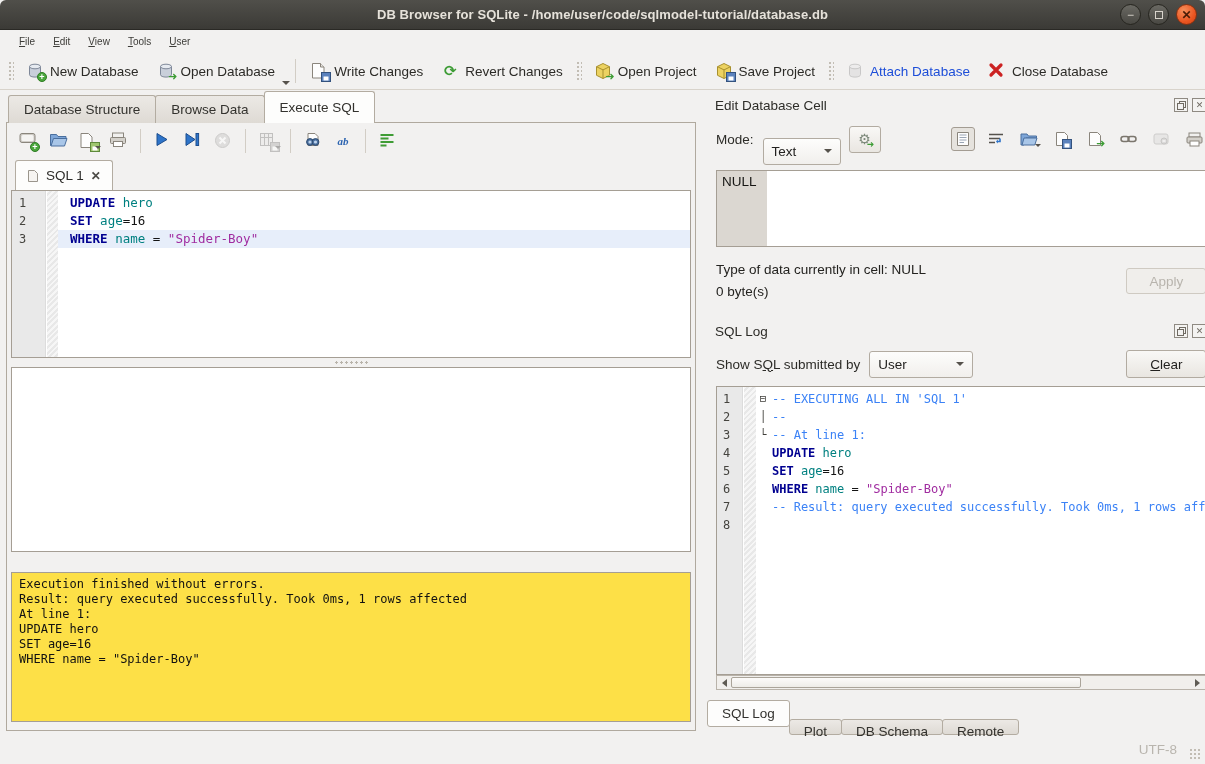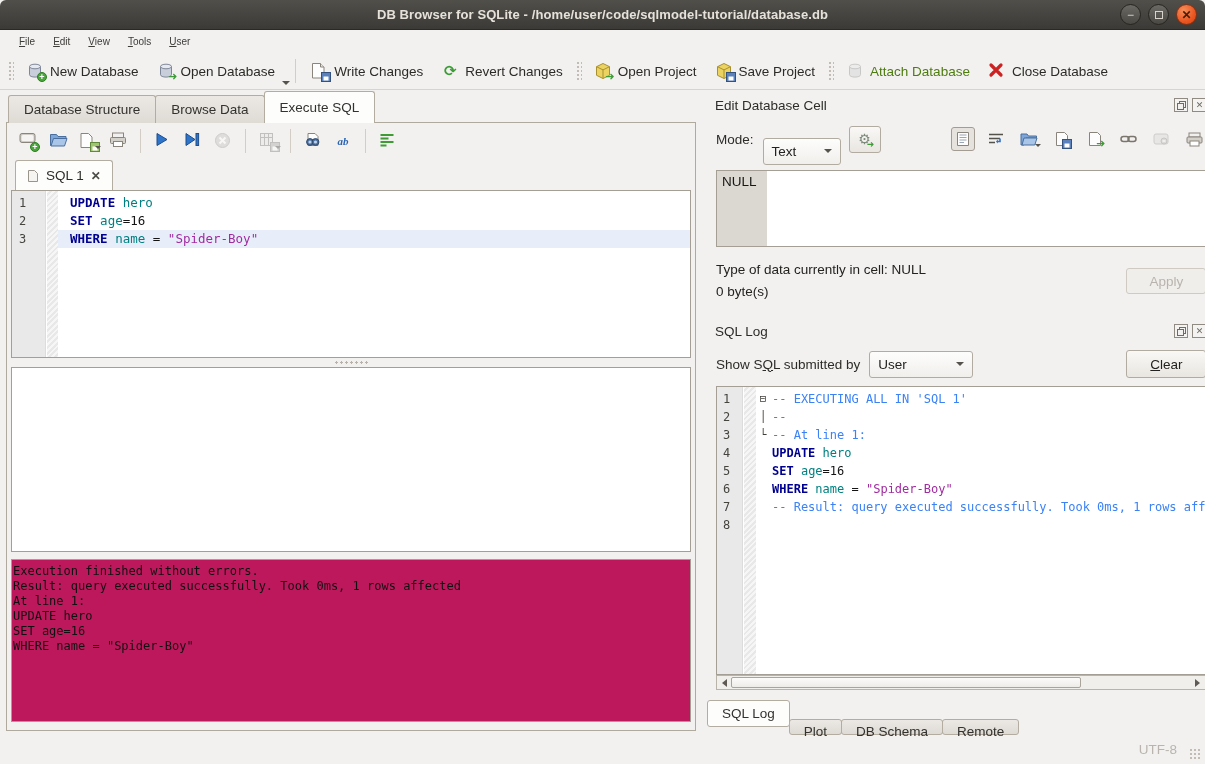--- a/index.html
+++ b/index.html
@@ -50,21 +50,21 @@
   .tb-handle {
     width:7px; height:22px; margin:0 3px;
     background-image:radial-gradient(circle, #c2bdb4 1px, transparent 1.3px);
     background-size:4px 4px; background-position:1px 1px;
   }
   .tb-sep { width:1px; height:24px; background:#d2cdc5; margin:0 5px; }
   .tb-btn {
     display:flex; align-items:center; gap:6px; padding:5px 9px; border-radius:3px;
     font-size:13.5px; color:#2c2b27; white-space:nowrap;
   }
-  .tb-btn.disabled { color:#4d7c0f; }
+  .tb-btn.disabled { color:#1d4ed8; }
   .tb-btn.disabled .ic { opacity:.45; filter:grayscale(1); }
   .caret { width:0; height:0; border-left:4px solid transparent; border-right:4px solid transparent; border-top:4px solid #56524c; display:inline-block; }
   .tb-caret { margin-left:-2px; align-self:flex-end; margin-bottom:4px; }
 
   
   .ic { width:18px; height:18px; display:inline-block; position:relative; flex:0 0 auto; }
   .ic svg { display:block; }
   .badge {
     position:absolute; right:-3px; bottom:-2px; width:10px; height:10px;
     border-radius:50%; background:#4aa63c; color:#fff; border:1px solid #2f7d24;
@@ -131,23 +131,23 @@
   .tok-pl { color:#141414; }
 
   .splitter { height:9px; flex:0 0 9px; display:flex; align-items:center; justify-content:center; }
   .splitter i {
     width:34px; height:3px; display:block;
     background-image:radial-gradient(circle,#b9b4ab 1px,transparent 1.2px);
     background-size:5px 3px;
   }
   .results-box { height:185px; flex:0 0 185px; margin:0 4px; border:1px solid #a59e94; background:#fff; }
   .message-box {
-    flex:1; margin:7px 4px 8px; border:1px solid #a59e94; background:#be185d;
+    flex:1; margin:20px 4px 8px; border:1px solid #a59e94; background:#fde047;
     font-family:"DejaVu Sans Mono",monospace; font-size:12px; line-height:15px;
-    padding:4px 1px; white-space:pre; overflow:hidden; color:#111;
+    padding:4px 7px; white-space:pre; overflow:hidden; color:#111;
   }
   .message-box pre { margin:0; font:inherit; }
 
   
   .dock-h { display:flex; align-items:center; height:22px; flex:0 0 22px; margin-top:4px; padding:0 3px 0 8px; }
   .dock-h .t { flex:1; font-size:13.5px; color:#2d2c28; }
   .dock-btns { display:flex; gap:4px; }
   .dock-btn { width:14px; height:14px; border:1px solid #8f8a82; background:#f4f3f1; display:flex; align-items:center; justify-content:center; color:#6f6a62; font-size:9px; line-height:1; }
 
   .mode-row { display:flex; align-items:center; margin:8px 3px 0 9px; height:30px; flex:0 0 30px; }

